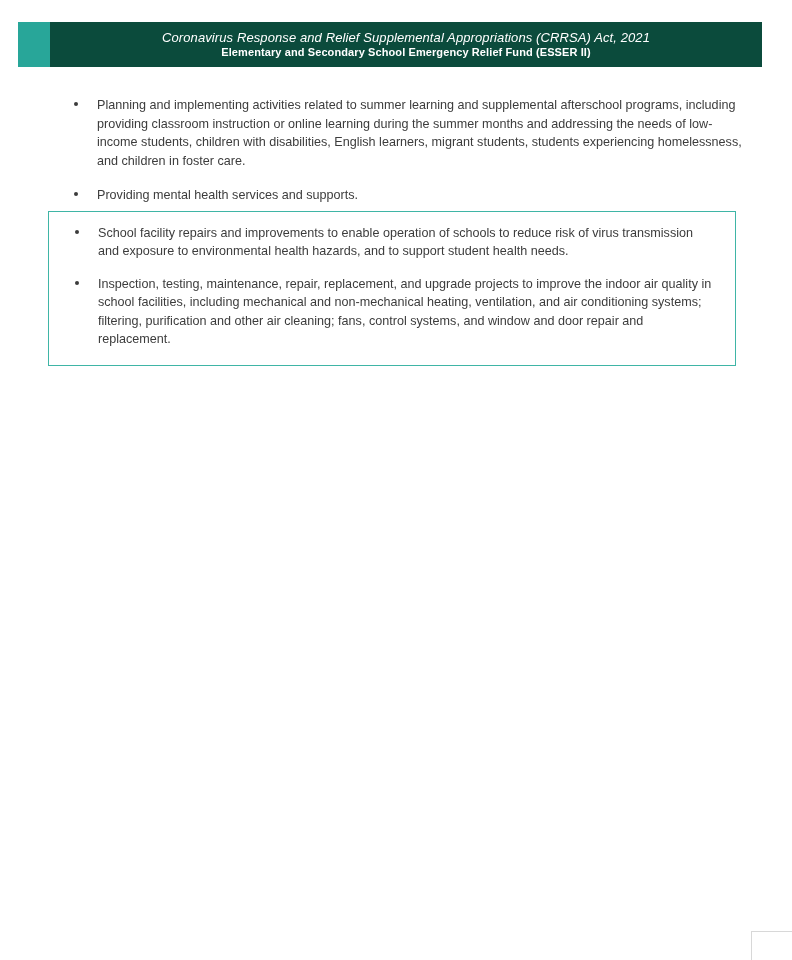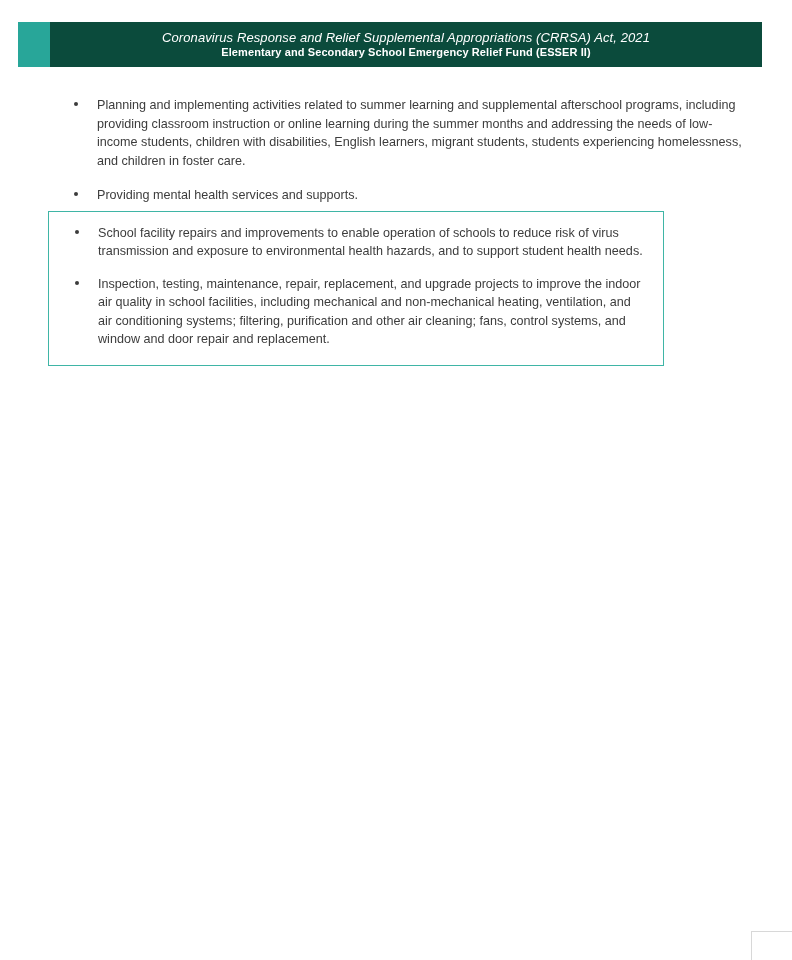--- a/index.html
+++ b/index.html
@@ -95,21 +95,21 @@
   li.bullet .txt {
     display: block;
   }
 
   
   .highlight-box {
     position: relative;
     border: 1.5px solid #3fb5a6;
     margin: 6px 0 10px 0;
     padding: 12px 20px 12px 0;
-    width: 616px;
+    width: 688px;
     box-sizing: border-box;
   }
   .highlight-box ul.bullets li.bullet {
     margin-bottom: 14px;
   }
   .highlight-box ul.bullets li.bullet:last-child {
     margin-bottom: 4px;
   }
 
   .group-top { margin-bottom: 18px; }

